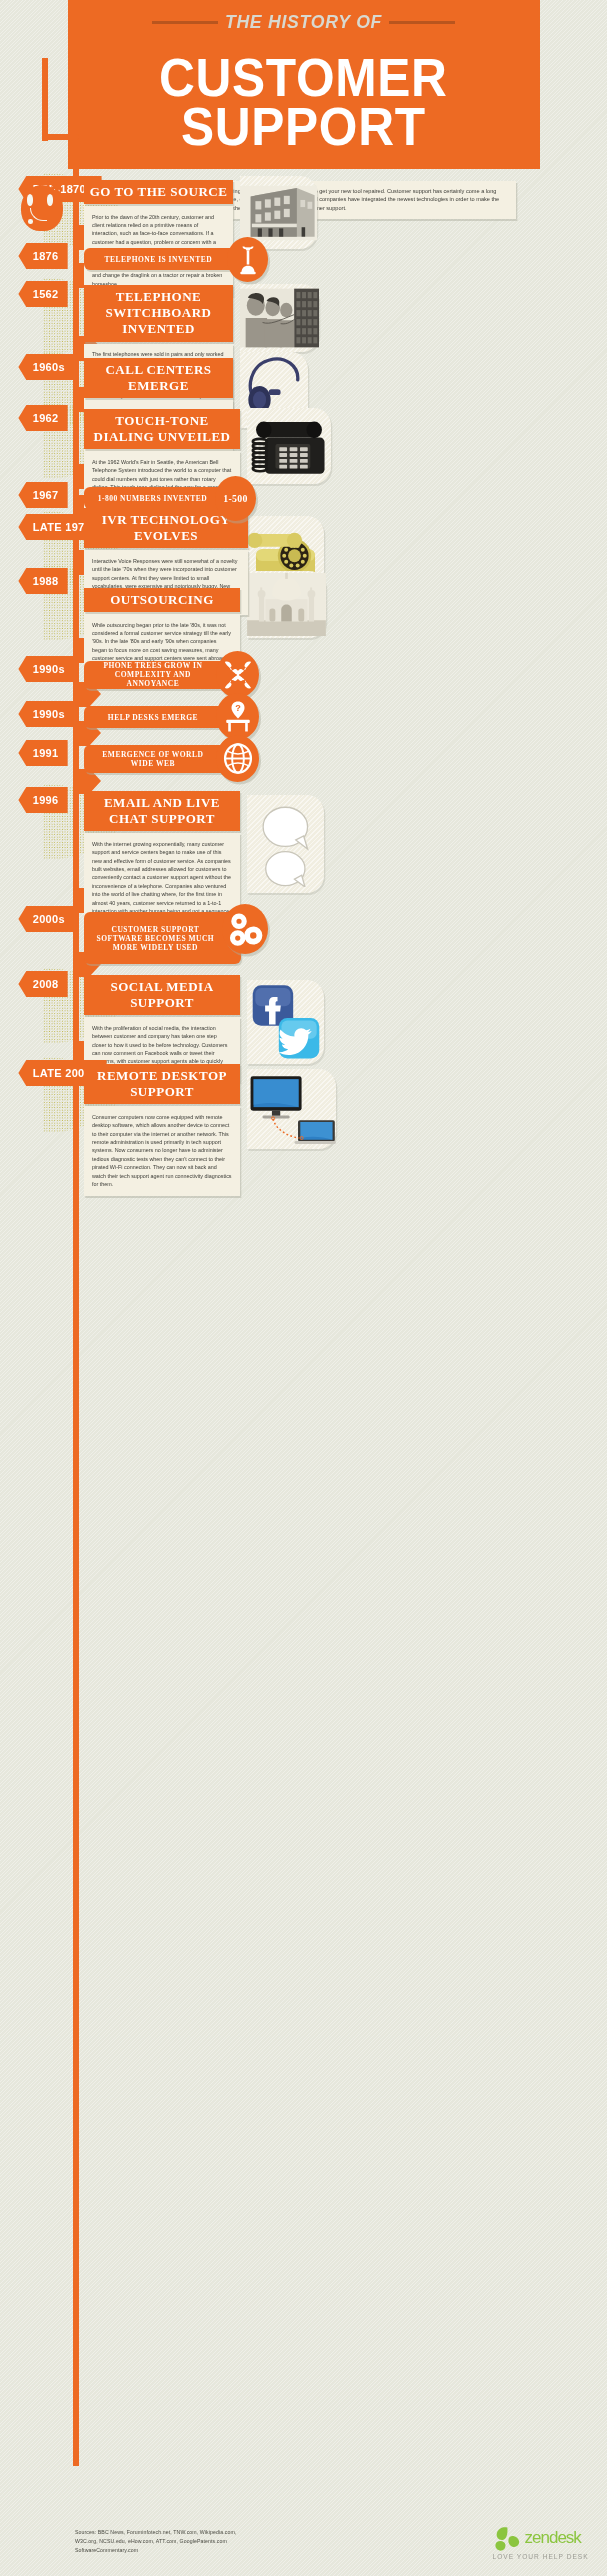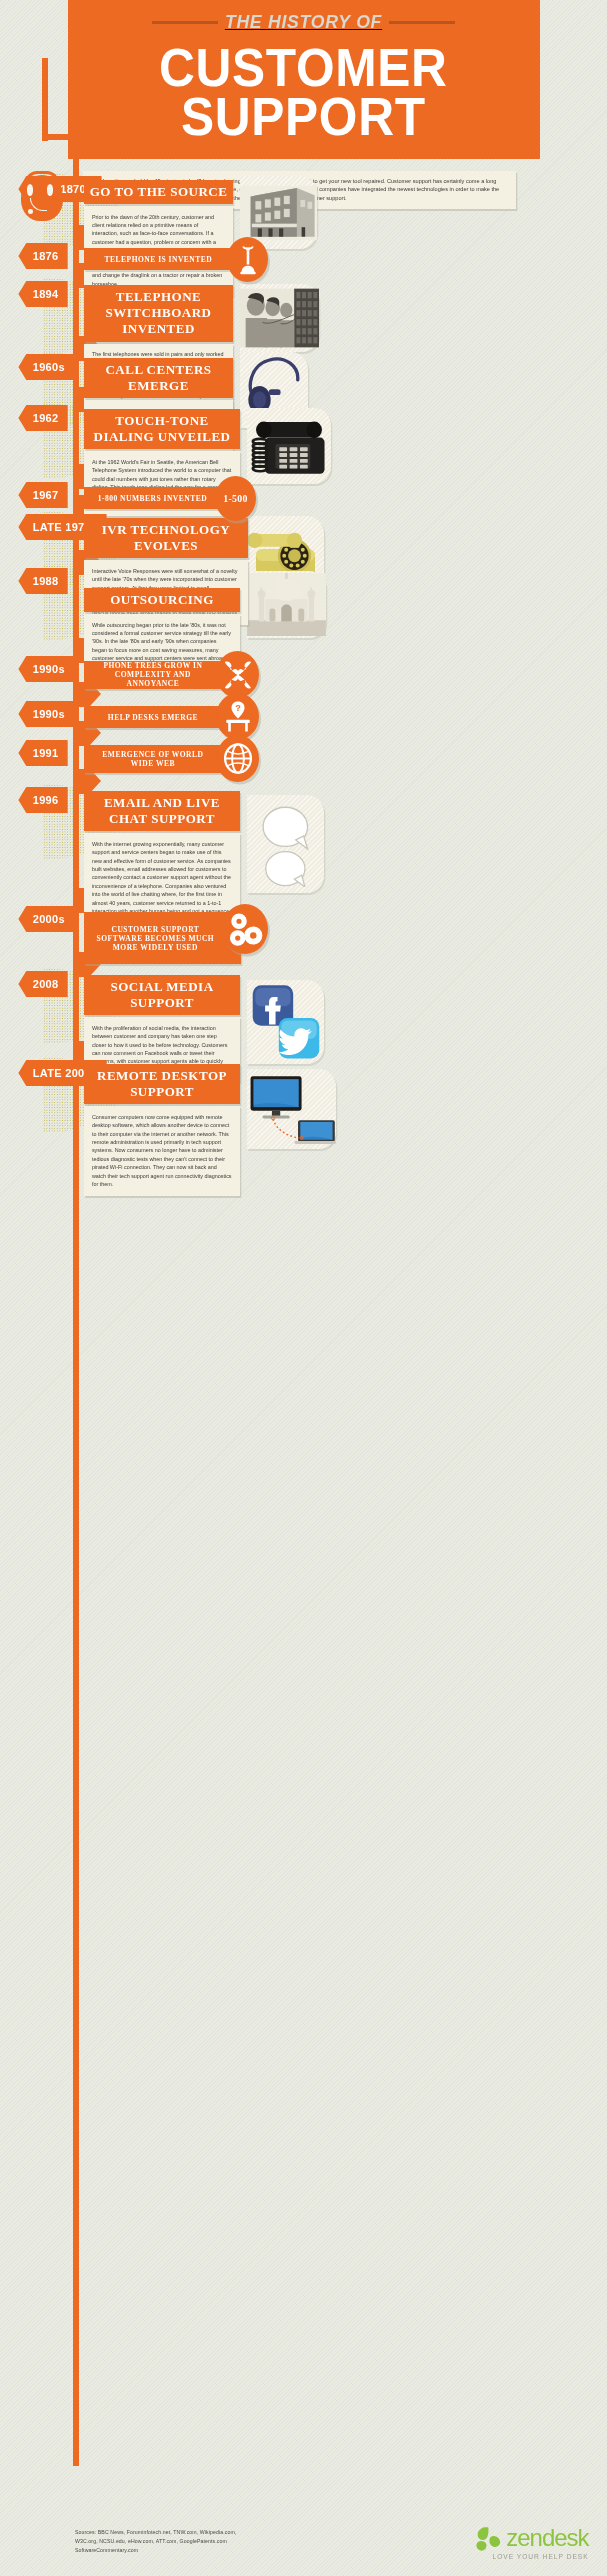--- a/index.html
+++ b/index.html
@@ -36,22 +36,21 @@
     margin: 0 auto;
     background: #ed6a23;
     padding: 11.8px 19.7px 17px 19.7px;
     text-align: center;
   }
   .kicker {
     display: flex;
     align-items: center;
     justify-content: center;
     gap: 7px;
-    margin-bottom: 10px;
-    text-decoration: underline;
+    margin-bottom: 20px;
   }
   .kicker .rule {
     height: 2.6px;
     width: 66px;
     background: #b9551e;
   }
   .kicker-text {
     font-family: "Liberation Sans Narrow", "Liberation Sans", sans-serif;
     font-style: italic;
     font-weight: bold;
@@ -256,20 +255,21 @@
     text-align: center;
     font-family: "Liberation Serif", serif;
     font-weight: bold;
     font-size: 7.5px;
     letter-spacing: 0.5px;
     line-height: 1.2;
     padding: 0 26px 0 11.8px;
     z-index: 5;
     box-shadow: 1.3px 2px 0 rgba(170,170,155,0.45);
     text-transform: uppercase;
+    border-radius: 6px;
   }
   .banner.two-line { height: 27.5px; }
 
   
   .badge {
     position: absolute;
     width: 43px;
     height: 47px;
     background: #ed6a23;
     border-radius: 50%;
@@ -324,21 +324,21 @@
   }
   .zendesk {
     position: absolute;
     right: 18.4px;
     top: 10.5px;
     text-align: right;
   }
   .zd-row { display: flex; align-items: center; gap: 2px; }
   .zd-word {
     font-family: "Liberation Sans", sans-serif;
-    font-size: 24px;
+    font-size: 17px;
     font-weight: normal;
     color: #8bc53f;
     letter-spacing: -1px;
     line-height: 1;
   }
   .zd-tag {
     font-family: "Liberation Sans", sans-serif;
     font-size: 6.6px;
     letter-spacing: 1px;
     color: #9a9a93;
@@ -416,21 +416,21 @@
         <svg width="22" height="30" viewBox="0 0 34 46">
           <path d="M14 4h6v4h-6z" fill="#ffffff"></path>
         <path d="M10 2c0 4 14 4 14 0" stroke="#ffffff" stroke-width="3" fill="none"></path>
         <rect x="15" y="8" width="4" height="22" fill="#ffffff"></rect>
         <path d="M7 42c0-6 4-10 10-10s10 4 10 10z" fill="#ffffff"></path>
         <rect x="5" y="41" width="24" height="4" rx="2" fill="#ffffff"></rect>
         </svg>
       </div>
       <div class="connector-arrow" style="top: 87px;"></div>
       <div class="halftone" style="top: 102px;"></div>
-      <div class="year-tag" style="top: 105px;">1894</div>
+      <div class="year-tag" style="top: 105px;">1562</div>
       <div class="card" style="top: 109px; width: 149px;">
         <div class="card-head">TELEPHONE SWITCHBOARD INVENTED</div>
         <div class="card-body">The first telephones were sold in pairs and only worked between each other. When telephone use began to expand, switchboards were set up across the country to allow for these multiple phone calls. If a customer were wealthy enough to own a phone in their home they could directly communicate with the store they purchased their phonograph from and try to resolve why they were unable to hear their favorite ragtime tune.</div>
       </div>
       <div class="photo" style="top: 108px; left: 240px; width: 79px; height: 68px;">
         <div class="photo-inner">
           <svg width="92" height="68" viewBox="0 0 140 104">
         <rect width="140" height="104" fill="#e9e6da"></rect>
         <rect x="96" y="0" width="44" height="104" fill="#4b4843"></rect>
         <g fill="#6d6a62">
@@ -540,21 +540,21 @@
       </div>
       <div class="connector-arrow" style="top: 288px;"></div>
       <div class="year-tag" style="top: 306px;">1967</div>
       <div class="banner" style="top: 311px; width: 151px;">1-800 NUMBERS INVENTED</div>
       <div class="badge" style="width: 41px; height: 45px; left: 215px; top: 300px;">
         <div style="color:#fff;font-family:'Liberation Serif',serif;font-weight:bold;font-size:9.8px;letter-spacing:0.3px;">1-500</div>
       </div>
       <div class="connector-arrow" style="top: 319px;"></div>
       <div class="halftone" style="top: 335px;"></div>
       <div class="year-tag" style="top: 338px;">LATE 1970s</div>
-      <div class="card" style="top: 342px; width: 164px;">
+      <div class="card" style="top: 332px; width: 164px;">
         <div class="card-head">IVR TECHNOLOGY EVOLVES</div>
         <div class="card-body">Interactive Voice Responses were still somewhat of a novelty until the late '70s when they were incorporated into customer support centers. At first they were limited to small vocabularies, were expensive and notoriously buggy. New technology surfaced in the '80s and elaborate, complex and difficult phone trees arose thanks to these initial IVR systems.</div>
       </div>
       <div class="photo" style="top: 340px; left: 247px; width: 77px; height: 77px;">
         <div class="photo-inner">
           <svg width="79" height="71" viewBox="0 0 120 108">
         <rect x="14" y="46" width="92" height="50" rx="10" fill="#d8c95f"></rect>
         <rect x="14" y="46" width="92" height="18" rx="9" fill="#e3d877"></rect>
         <circle cx="74" cy="56" r="26" fill="#cbbc50"></circle>
         <circle cx="74" cy="56" r="22" fill="#2b2314"></circle>

